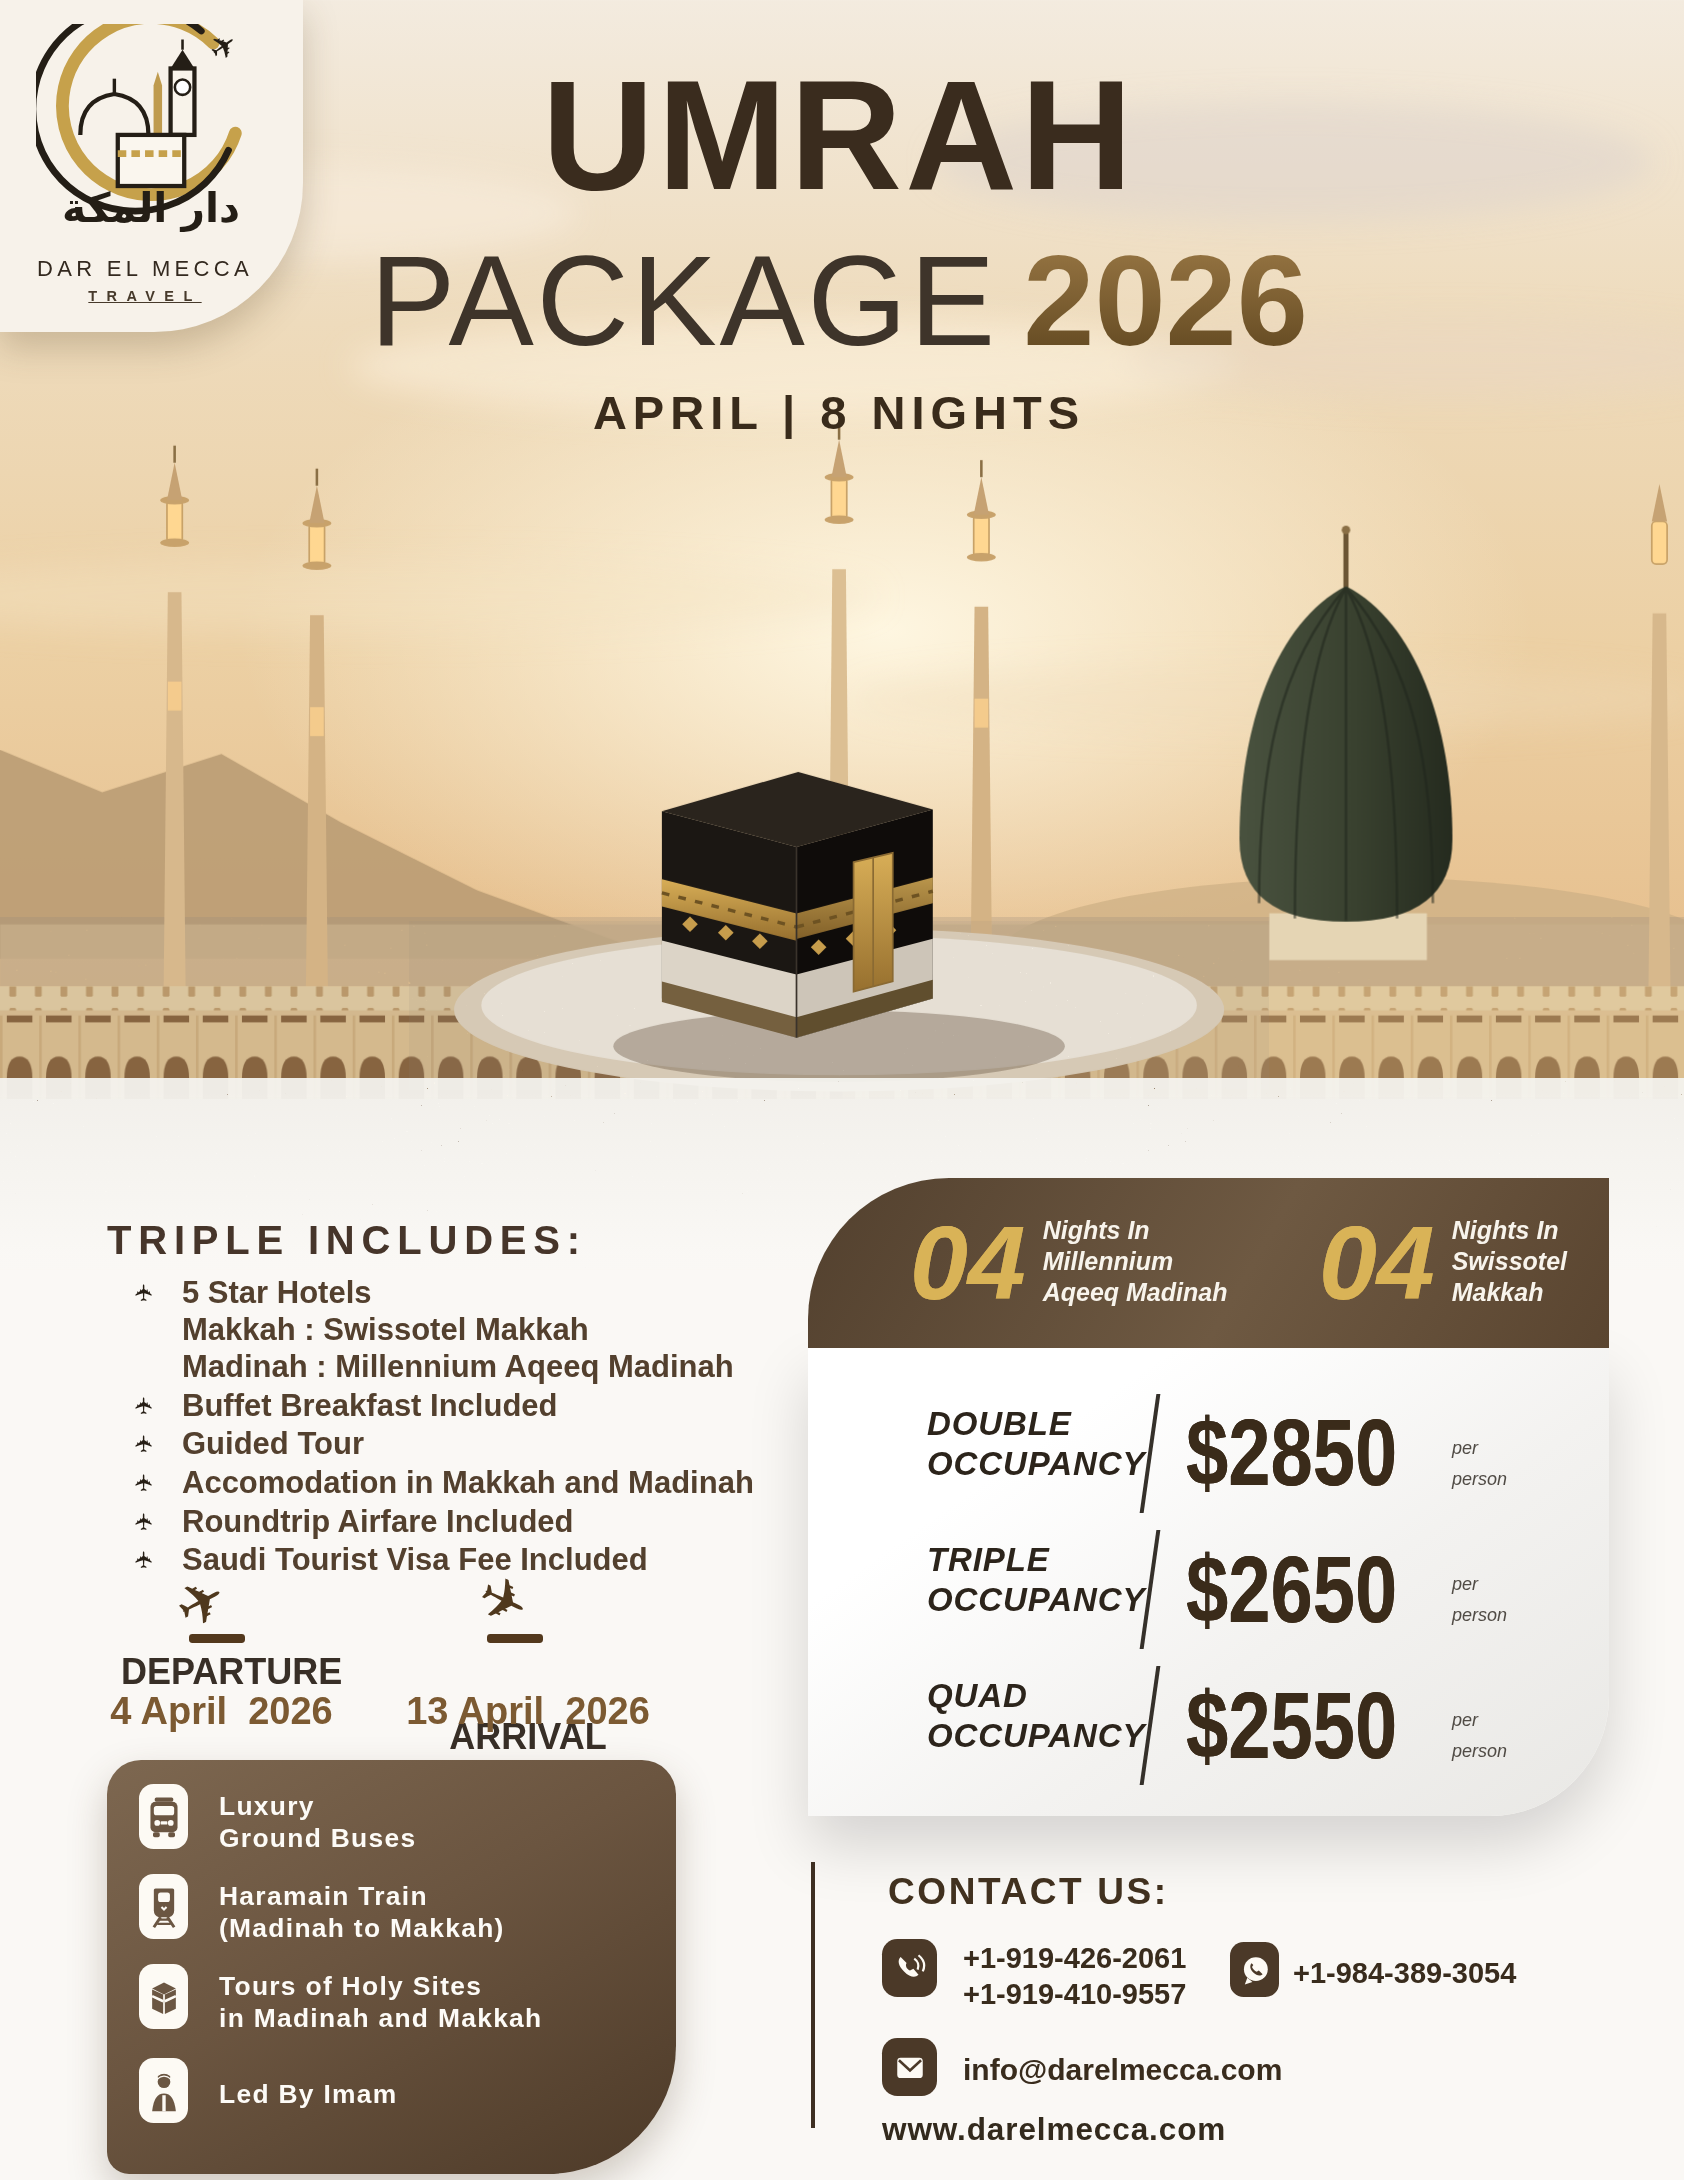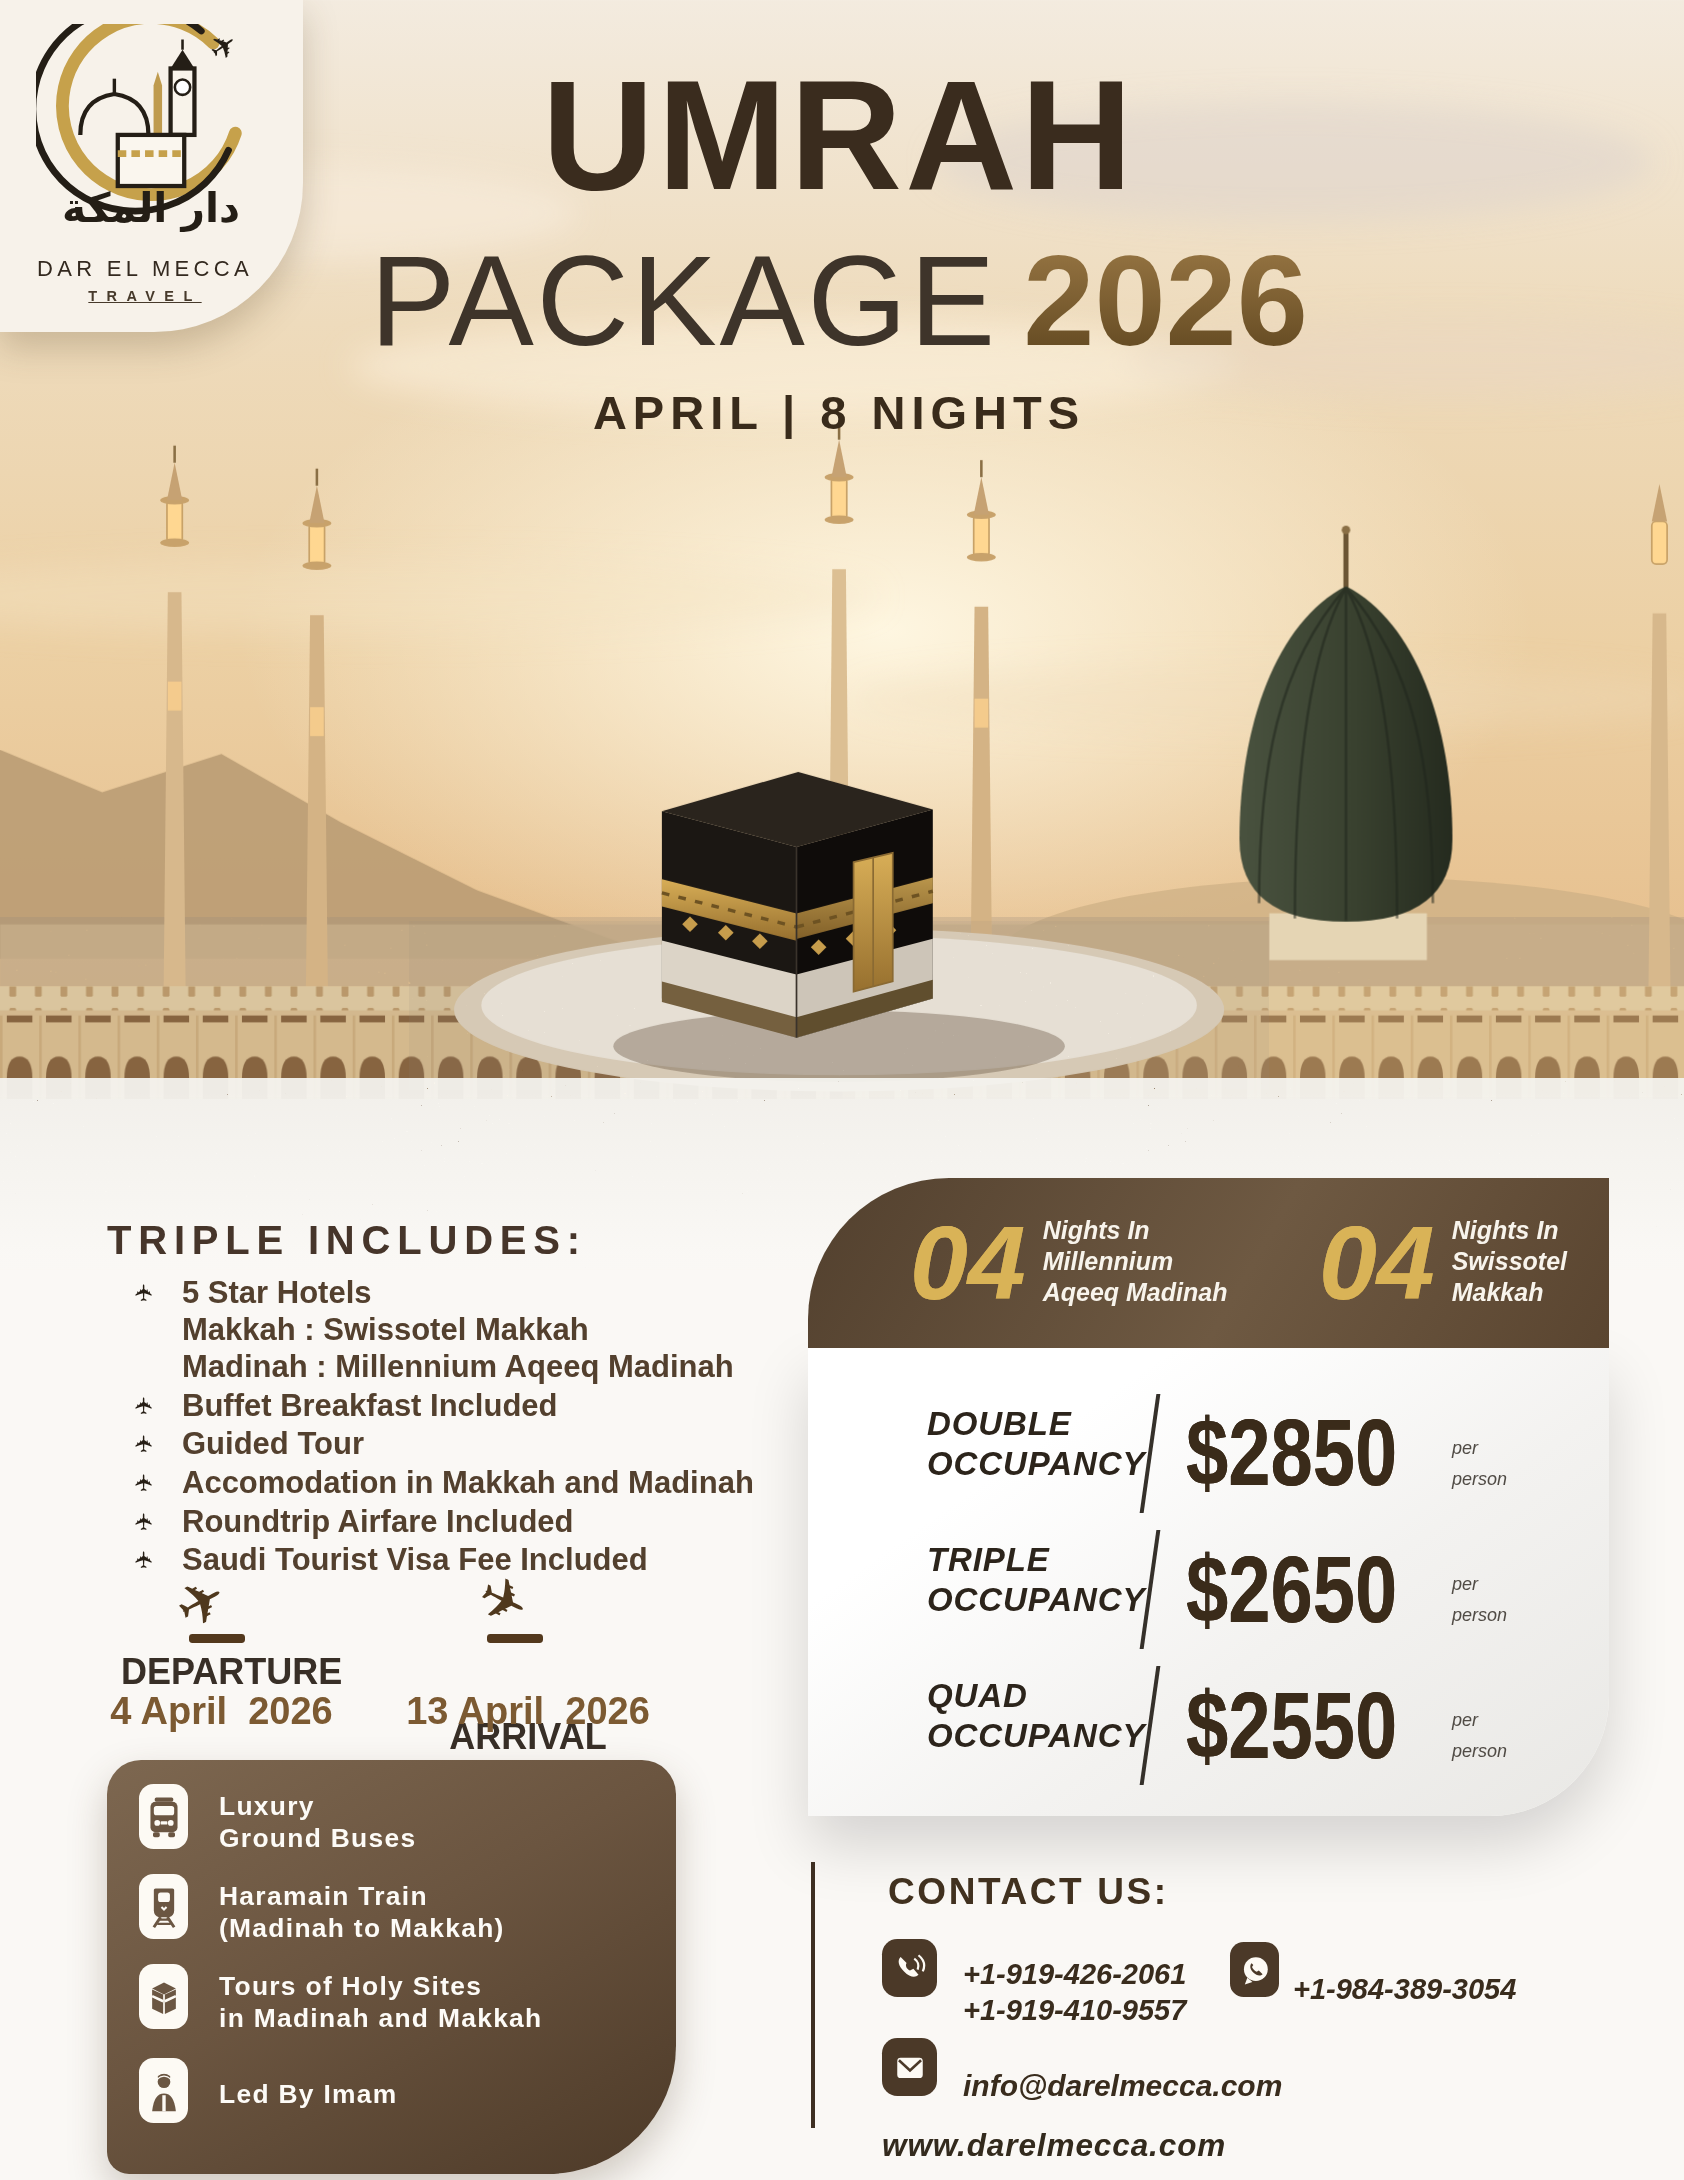--- a/index.html
+++ b/index.html
@@ -98,21 +98,21 @@
 
   
   .contact-divider{left:811px;top:1862px;width:4.3px;height:266px;background:#3e2f22;}
   .contact-heading{left:888px;top:1871px;font-size:37px;font-weight:800;
      letter-spacing:2.6px;color:#41311f;}
   .c-tile{position:absolute;background:#4b3928;display:flex;align-items:center;
      justify-content:center;}
   .tile-phone{left:882px;top:1939px;width:55px;height:58px;border-radius:15.3px;}
   .tile-wa{left:1230px;top:1942px;width:49px;height:55px;border-radius:13.6px;}
   .tile-mail{left:882px;top:2038px;width:55px;height:58px;border-radius:15.3px;}
-  .c-text{position:absolute;font-size:29px;font-style:italic;font-weight:700;color:#392c1d;margin-top:16px;}
+  .c-text{position:absolute;font-size:29px;font-weight:700;color:#392c1d;}
   .ph1{left:963px;top:1942px;} .ph2{left:963px;top:1978px;}
   .wa-num{left:1293px;top:1957px;}
   .email{left:963px;top:2053px;font-size:30px;}
   .website{left:882px;top:2111px;font-size:31.5px;letter-spacing:0.9px;color:#332a1d;}
 </style>
 </head>
 <body>
 
 <div class="page">
 

